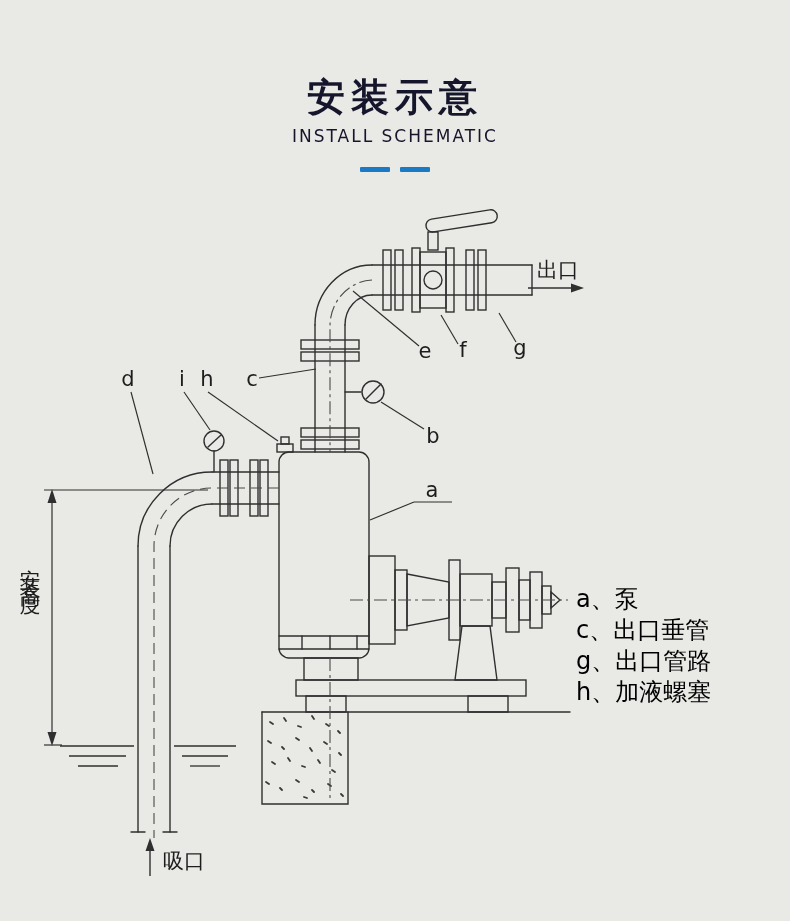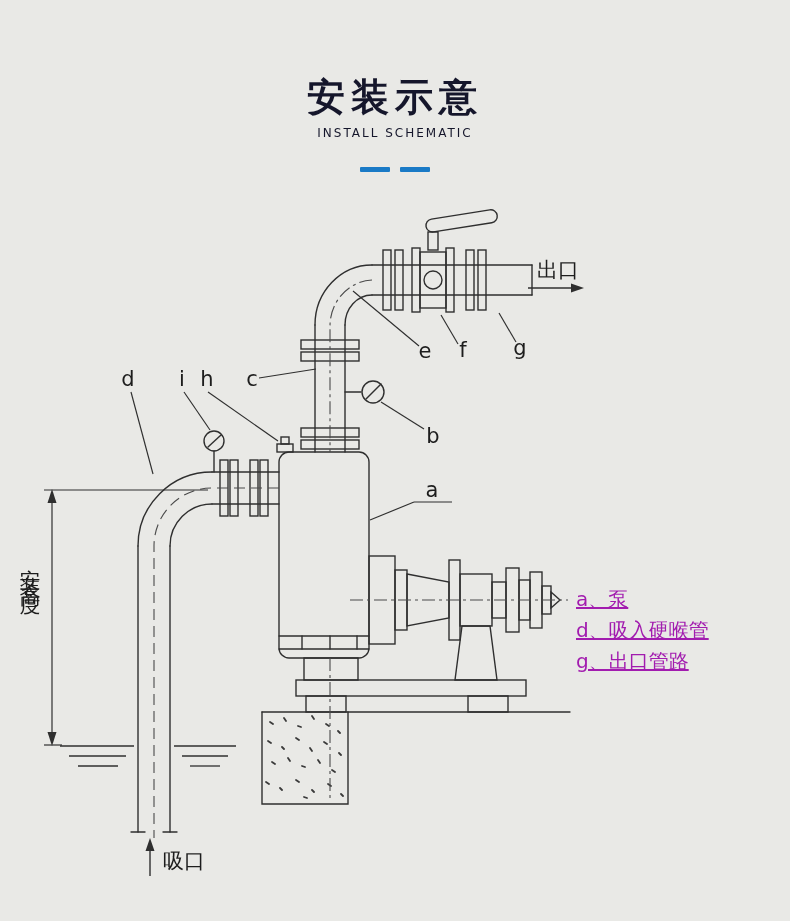--- a/index.html
+++ b/index.html
@@ -7,21 +7,21 @@
   body { font-family:"DejaVu Sans","Liberation Sans",sans-serif; }
   .page { position:relative; width:790px; height:921px; background:#e9e9e6; overflow:hidden; }
 
   .title {
     position:absolute; top:72px; left:0; width:100%;
     text-align:center; font-size:38px; font-weight:bold;
     letter-spacing:6px; color:#15162b;
   }
   .subtitle {
     position:absolute; top:126px; left:0; width:100%;
-    text-align:center; font-size:12px; font-weight:500;
+    text-align:center; font-size:17px; font-weight:500;
     letter-spacing:2px; color:#15162b;
   }
   .dashes {
     position:absolute; top:167px; left:0; width:100%;
     display:flex; justify-content:center; gap:10px;
   }
   .dash { width:30px; height:5px; border-radius:1px; }
 
   .drawing { position:absolute; left:0; top:0; }
 
@@ -29,21 +29,21 @@
     position:absolute; left:16px; top:552px;
     writing-mode:vertical-rl; text-orientation:upright;
     font-size:21px; letter-spacing:8px; color:#1d1d1d;
   }
 
   .legend {
     position:absolute; left:576px; top:588px;
     display:flex; flex-direction:column; gap:8px;
   }
   .legend-item {
-    font-size:20px; line-height:23px; color:#a21caf; white-space:nowrap;text-decoration:underline;
+    font-size:24px; line-height:23px; color:#000000; white-space:nowrap;
   }
 
   svg text { font-family:"DejaVu Sans","Liberation Sans",sans-serif; }
 </style>
 </head>
 <body>
 
 <div class="page">
 
   <div class="title">安装示意</div>
@@ -215,17 +215,18 @@
       <text x="520" y="355" text-anchor="middle">g</text>
       <text x="433" y="443" text-anchor="middle">b</text>
       <text x="432" y="497" text-anchor="middle">a</text>
     </g>
   </svg>
 
   <div class="vertical-label">安装高度</div>
 
   <div class="legend">
     <div class="legend-item">a、泵</div>
-    <div class="legend-item">d、吸入硬喉管</div>
+    <div class="legend-item">c、出口垂管</div>
     <div class="legend-item">g、出口管路</div>
+    <div class="legend-item">h、加液螺塞</div>
   </div>
 
 </div>
 
 </body></html>

